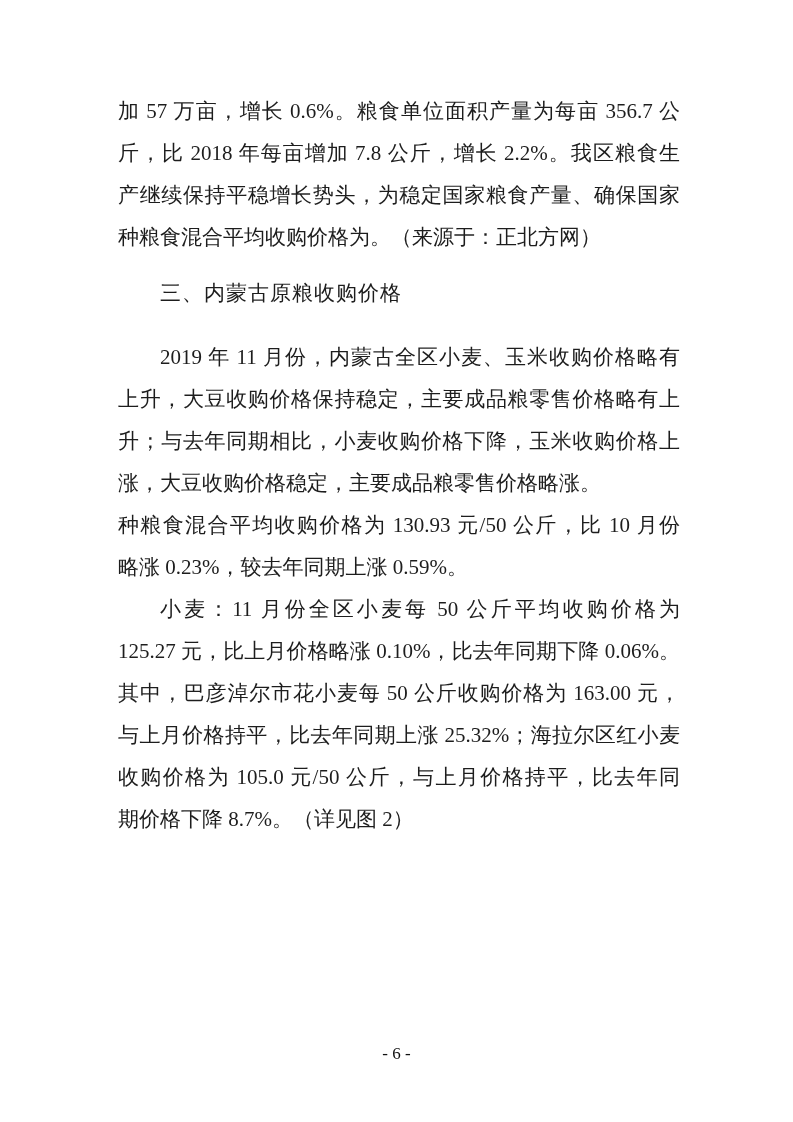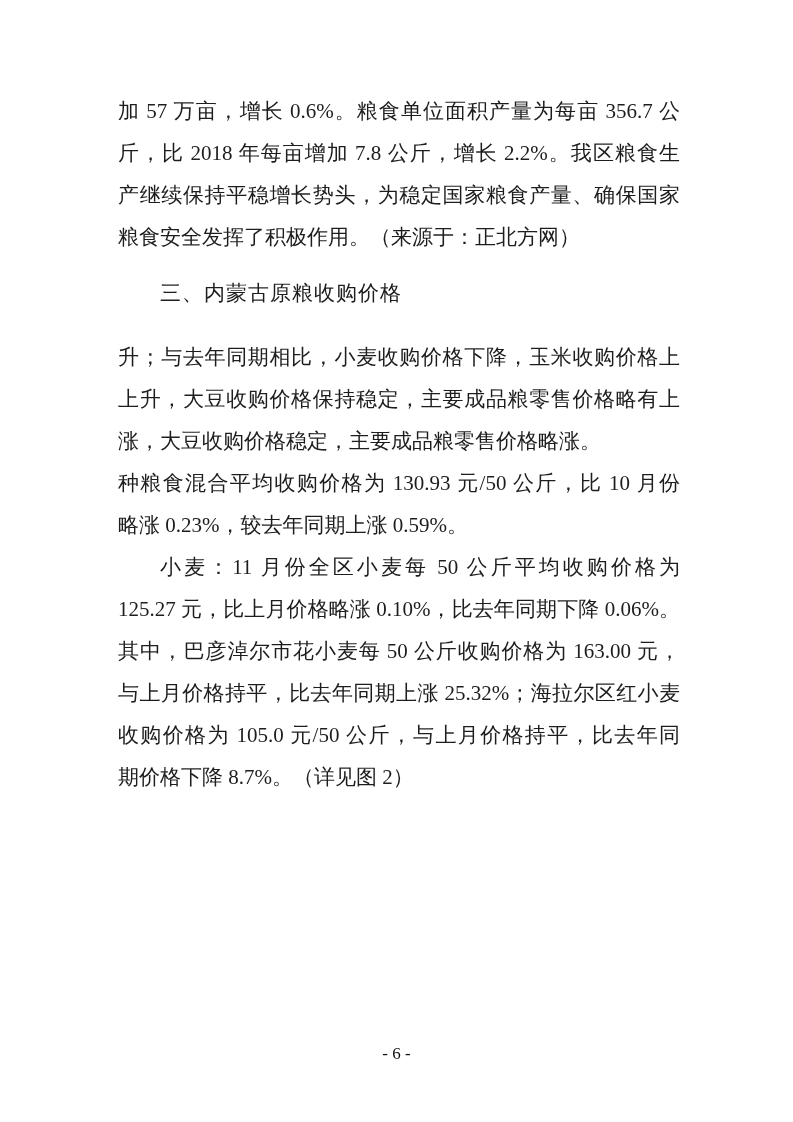--- a/index.html
+++ b/index.html
@@ -59,28 +59,29 @@
 </head>
 <body>
 
 <div class="page">
   <div class="content">
 
     <div class="para">
       <div class="tline">加 57 万亩，增长 0.6%。粮食单位面积产量为每亩 356.7 公</div>
       <div class="tline">斤，比 2018 年每亩增加 7.8 公斤，增长 2.2%。我区粮食生</div>
       <div class="tline">产继续保持平稳增长势头，为稳定国家粮食产量、确保国家</div>
-      <div class="tline last">粮食安全发挥了积极作用。（来源于：正北方网）</div>
+      <div class="tline last">种粮食混合平均收购价格为。（来源于：正北方网）</div>
     </div>
 
     <div class="heading">三、内蒙古原粮收购价格</div>
 
     <div class="para">
+      <div class="tline ind">2019 年 11 月份，内蒙古全区小麦、玉米收购价格略有</div>
+      <div class="tline">上升，大豆收购价格保持稳定，主要成品粮零售价格略有上</div>
       <div class="tline">升；与去年同期相比，小麦收购价格下降，玉米收购价格上</div>
-      <div class="tline">上升，大豆收购价格保持稳定，主要成品粮零售价格略有上</div>
       <div class="tline last">涨，大豆收购价格稳定，主要成品粮零售价格略涨。</div>
     </div>
 
     <div class="para">
       <div class="tline">种粮食混合平均收购价格为 130.93 元/50 公斤，比 10 月份</div>
       <div class="tline last">略涨 0.23%，较去年同期上涨 0.59%。</div>
     </div>
 
     <div class="para">
       <div class="tline ind">小麦：11 月份全区小麦每 50 公斤平均收购价格为</div>

